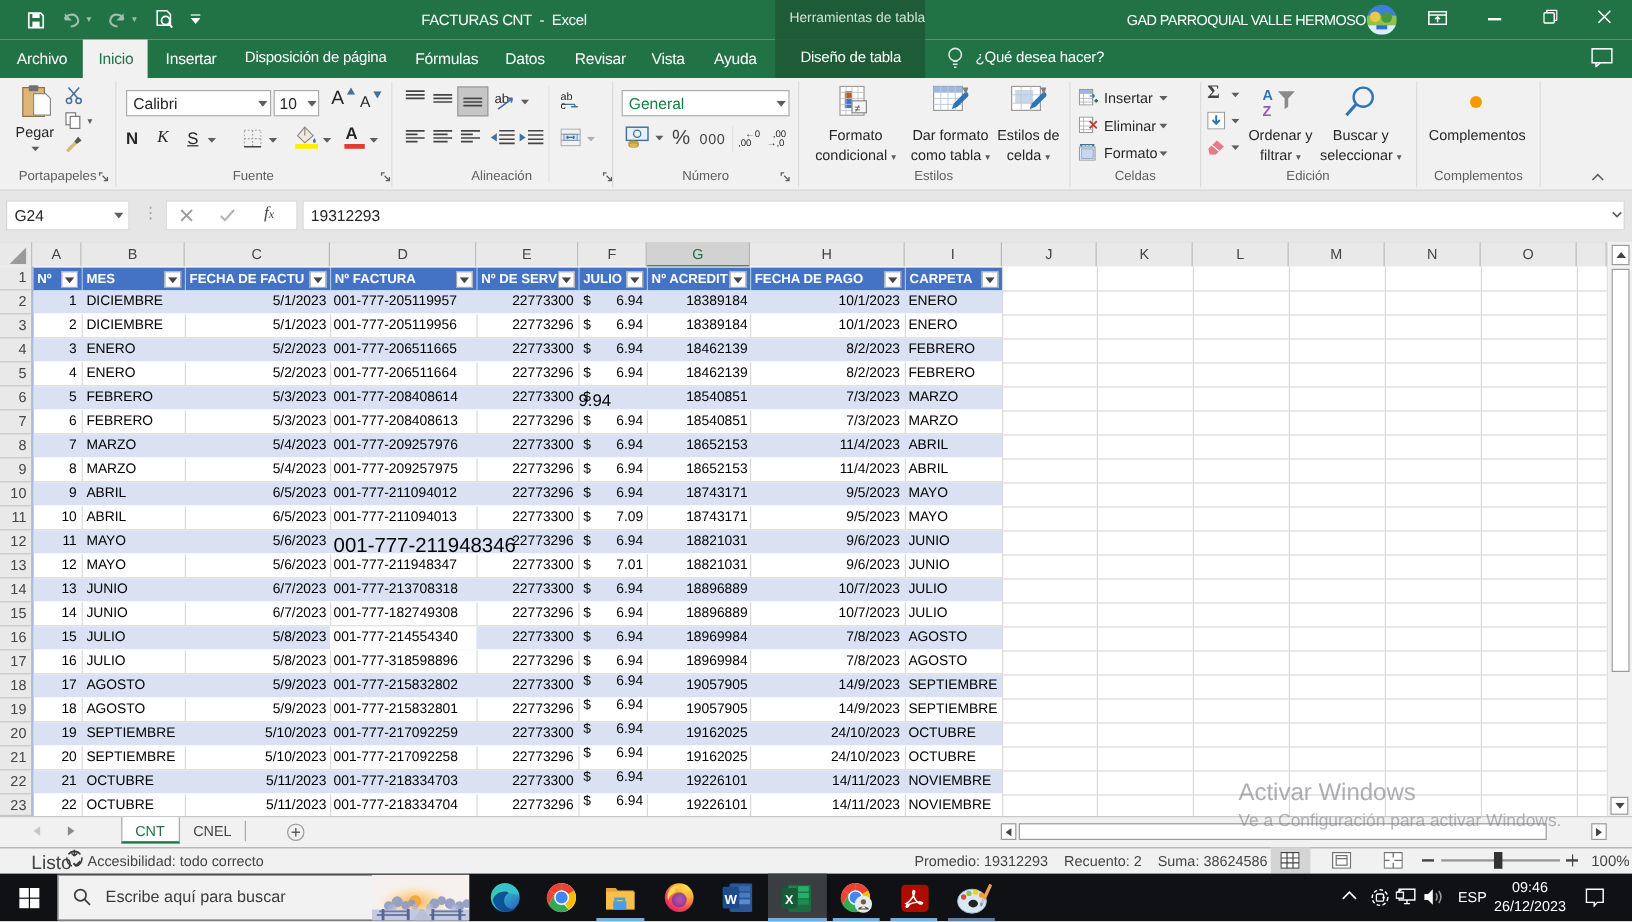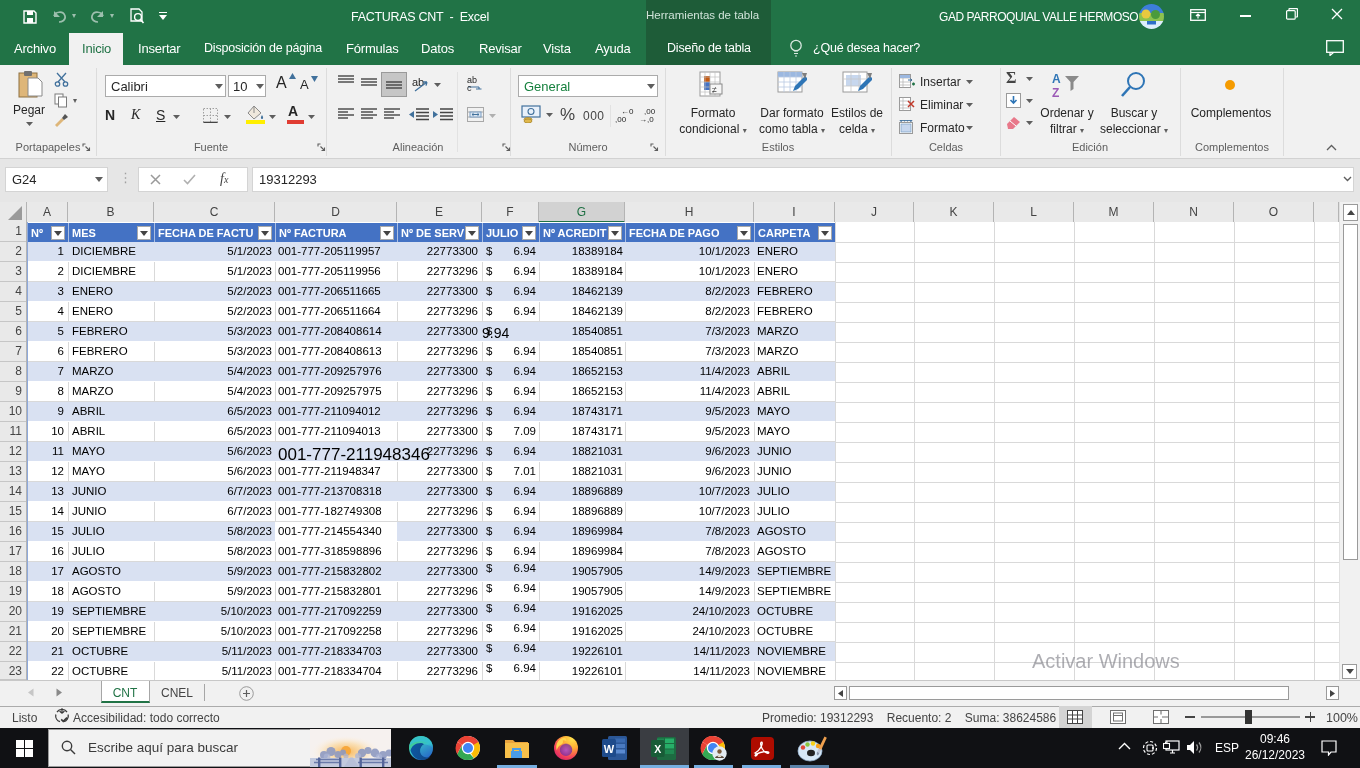--- a/index.html
+++ b/index.html
@@ -29,21 +29,21 @@
 <svg class="abs" style="left:129px;top:8px" width="16" height="17" viewBox="0 0 16 17">
 <path d="M2 1 h8 l3 3 v9 h-11 z" fill="none" stroke="#fff" stroke-width="1.3"></path>
 <circle cx="9" cy="9" r="3.4" fill="none" stroke="#fff" stroke-width="1.4"></circle>
 <path d="M11.5 11.5 L14.5 15" stroke="#fff" stroke-width="1.6"></path>
     </svg>
 <div class="abs" style="left:159px;top:12px;width:8px;height:1.4px;background:#fff"></div>
 <svg class="abs" style="left:159px;top:15px" width="8" height="5" viewBox="0 0 8 5">
       <path d="M0 0 h8 l-4 5 z" fill="#fff"></path>
     </svg>
 <div class="txt" style="left:351px;top:10px;color:#fff;font-size:12.5px;letter-spacing:-0.3px">FACTURAS CNT&nbsp; -&nbsp; Excel</div>
-<div class="txt" style="left:646px;top:9px;width:125px;text-align:left;color:#cfe3d8;font-size:11.5px">Herramientas de tabla</div>
+<div class="txt" style="left:646px;top:9px;width:125px;text-align:right;color:#cfe3d8;font-size:11.5px">Herramientas de tabla</div>
 <div class="txt" style="left:939px;top:10px;color:#fff;font-size:12px;letter-spacing:-0.45px">GAD PARROQUIAL VALLE HERMOSO</div>
 <svg class="abs" style="left:1139px;top:4px" width="25" height="25" viewBox="0 0 25 25">
 <defs>
         <clipPath id="av">
           <circle cx="12.5" cy="12.5" r="12.5"></circle>
         </clipPath>
       </defs>
 <g clip-path="url(#av)">
         <rect width="25" height="11" fill="#3d7edb"></rect>
 <rect y="9" width="25" height="8" fill="#8cc24e"></rect>
@@ -879,21 +879,21 @@
 <div class="abs" style="left:834px;top:686px;width:13px;height:14px;background:#fff;border:1px solid #9a9a9a"></div>
 <svg class="abs" style="left:838px;top:690px" width="5" height="7" viewBox="0 0 5 7">
       <path d="M5 0 L0 3.5 L5 7 z" fill="#444"></path>
     </svg>
 <div class="abs" style="left:849px;top:686px;width:440px;height:14px;background:#fff;border:1px solid #9a9a9a"></div>
 <div class="abs" style="left:1326px;top:686px;width:13px;height:14px;background:#fff;border:1px solid #9a9a9a"></div>
 <svg class="abs" style="left:1330px;top:690px" width="5" height="7" viewBox="0 0 5 7">
       <path d="M0 0 L5 3.5 L0 7 z" fill="#444"></path>
     </svg>
 <div class="abs" style="left:0;top:706px;width:1360px;height:22px;background:#f1f1f1;border-top:1px solid #ababab"></div>
-<div class="txt" style="left:12px;top:711px;color:#444;font-size:12px">Listo</div>
+<div class="txt" style="left:26px;top:711px;color:#444;font-size:16px">Listo</div>
 <svg class="abs" style="left:53px;top:707px" width="18" height="18" viewBox="0 0 18 18">
 <g fill="none" stroke="#3a3a3a" stroke-width="1.3">
 <path d="M4 5 A6.2 6.2 0 0 1 14 5"></path>
 <path d="M15.2 7.5 A6.2 6.2 0 0 1 10.5 14.7"></path>
 <path d="M7 14.6 A6.2 6.2 0 0 1 2.8 7.5"></path>
 </g>
 <path d="M9 1.2 v5.2 M9 6.4 l-2.4 -2.4 M9 6.4 l2.4 -2.4" stroke="#3a3a3a" stroke-width="1.2" fill="none"></path>
 <path d="M8.2 12.4 l2 2 3.8 -3.8" fill="none" stroke="#3a3a3a" stroke-width="1.6"></path>
     </svg>
 <div class="txt" style="left:73px;top:711px;color:#444;font-size:12px">Accesibilidad: todo correcto</div>
@@ -1090,12 +1090,13 @@
 <path d="M1 5 h3 l4 -4 v13 l-4 -4 h-3 z" fill="#fff"></path>
 <path d="M10.5 4.5 a5 5 0 0 1 0 6 M13 2.5 a8 8 0 0 1 0 10" fill="none" stroke="#9a9a9a" stroke-width="1.3"></path>
     </svg>
 <div class="txt" style="left:1215px;top:741px;color:#fff;font-size:12px">ESP</div>
 <div class="txt" style="left:1275px;top:732px;transform:translateX(-50%);color:#fff;font-size:12px">09:46</div>
 <div class="txt" style="left:1275px;top:748px;transform:translateX(-50%);color:#fff;font-size:12px">26/12/2023</div>
 <svg class="abs" style="left:1321px;top:740px" width="16" height="16" viewBox="0 0 16 16">
 <path d="M1 1 h14 v11 h-5 l-2.5 3 v-3 H1 z" fill="none" stroke="#fff" stroke-width="1.2"></path>
     </svg>
 <div class="txt" style="left:1032px;top:650px;color:rgba(125,125,133,0.62);font-size:20px;z-index:50">Activar Windows</div>
+<div class="txt" style="left:1032px;top:676px;color:rgba(125,125,133,0.58);font-size:14.5px;z-index:50">Ve a Configuración para activar Windows.</div>
 </div>
 </body></html>

